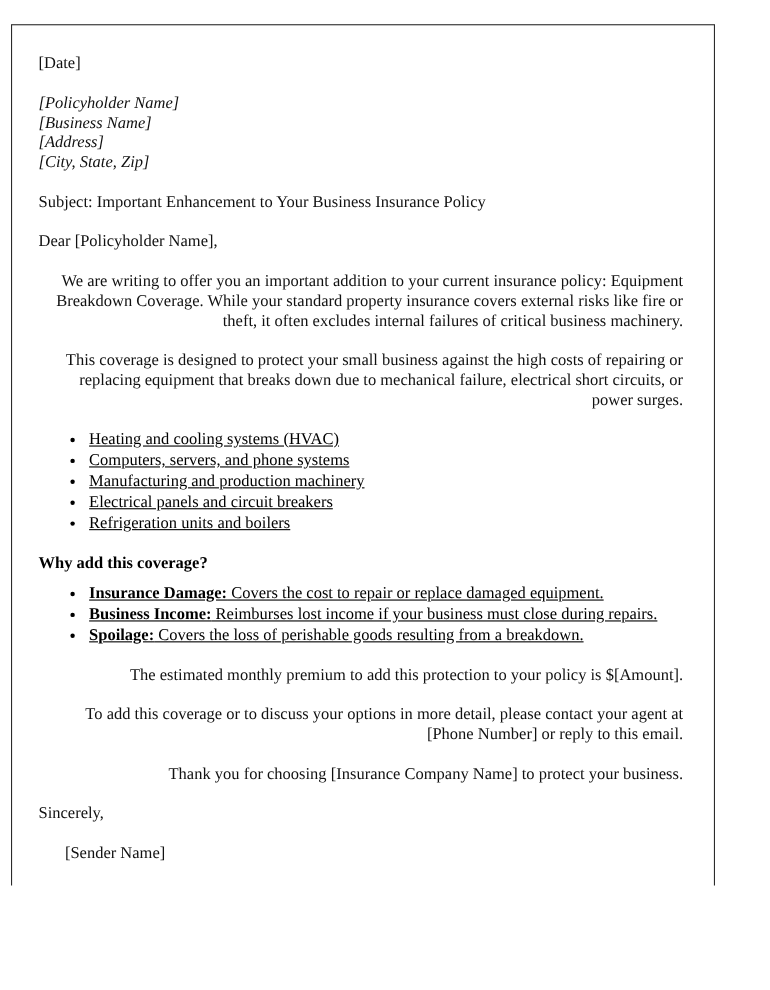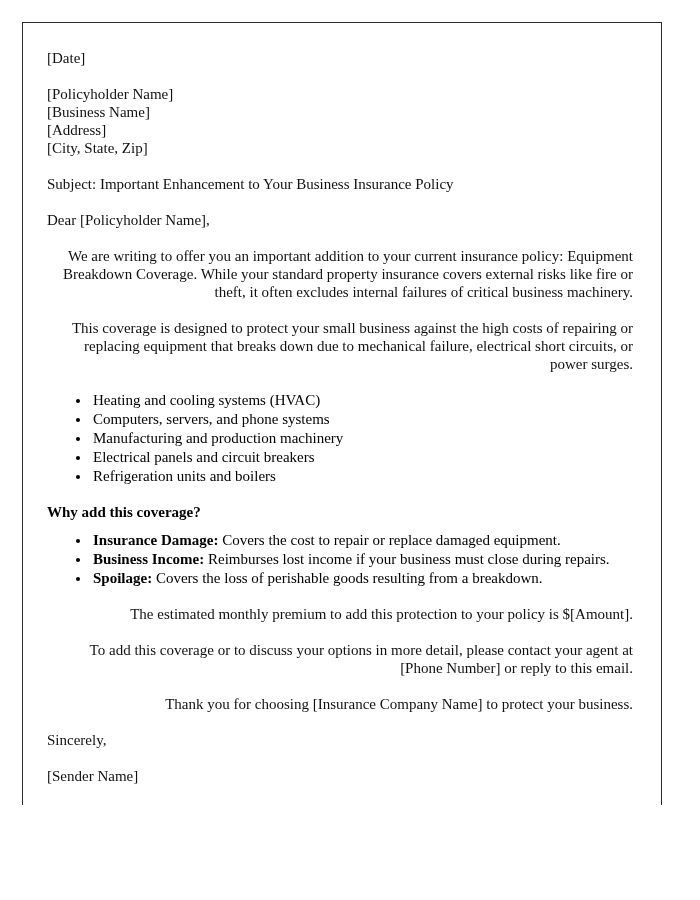--- a/index.html
+++ b/index.html
@@ -20,21 +20,21 @@
     position: absolute;
     left: 0;
     top: 0;
     width: 700px;
     height: 805px;
     overflow: hidden;
   }
 
   .page {
     position: absolute;
-    left: 22px;
+    left: 10px;
     top: 22px;
     width: 640px;
     min-height: 860px;
     background: #ffffff;
     border: 1px solid #2b2b2b;
     box-sizing: border-box;
   }
 
   .page-inner {
     padding: 26px 28px 0 24px;
@@ -47,20 +47,21 @@
     margin: 0;
     color: #111111;
   }
 
   .block {
     margin-bottom: 18px;
   }
 
   .block-tight {
     margin-bottom: 0;
+    margin-left: 24px;
   }
 
   .letter-para {
     margin-bottom: 18px;
     max-width: 590px;
     text-align: right;
   }
 
   .section-heading {
     font-size: 15px;
@@ -68,35 +69,37 @@
     font-weight: bold;
     margin: 0 0 10px 0;
     color: #000000;
   }
 
   ul.bullets {
     margin: 0 0 18px 0;
     padding-left: 44px;
     list-style-type: disc;
     max-width: 580px;
+    text-decoration: underline;
   }
 
   ul.bullets li {
     font-size: 15px;
     line-height: 18px;
     margin: 0 0 1px 0;
     padding-left: 2px;
   }
 
   ul.bullets li .lead {
     font-weight: bold;
   }
 
   .address-block .letter-line {
     white-space: nowrap;
+    font-style: italic;
   }
 </style>
 </head>
 <body>
 
 <div class="page-clip">
   <div class="page">
     <div class="page-inner">
 
       <div class="block">

